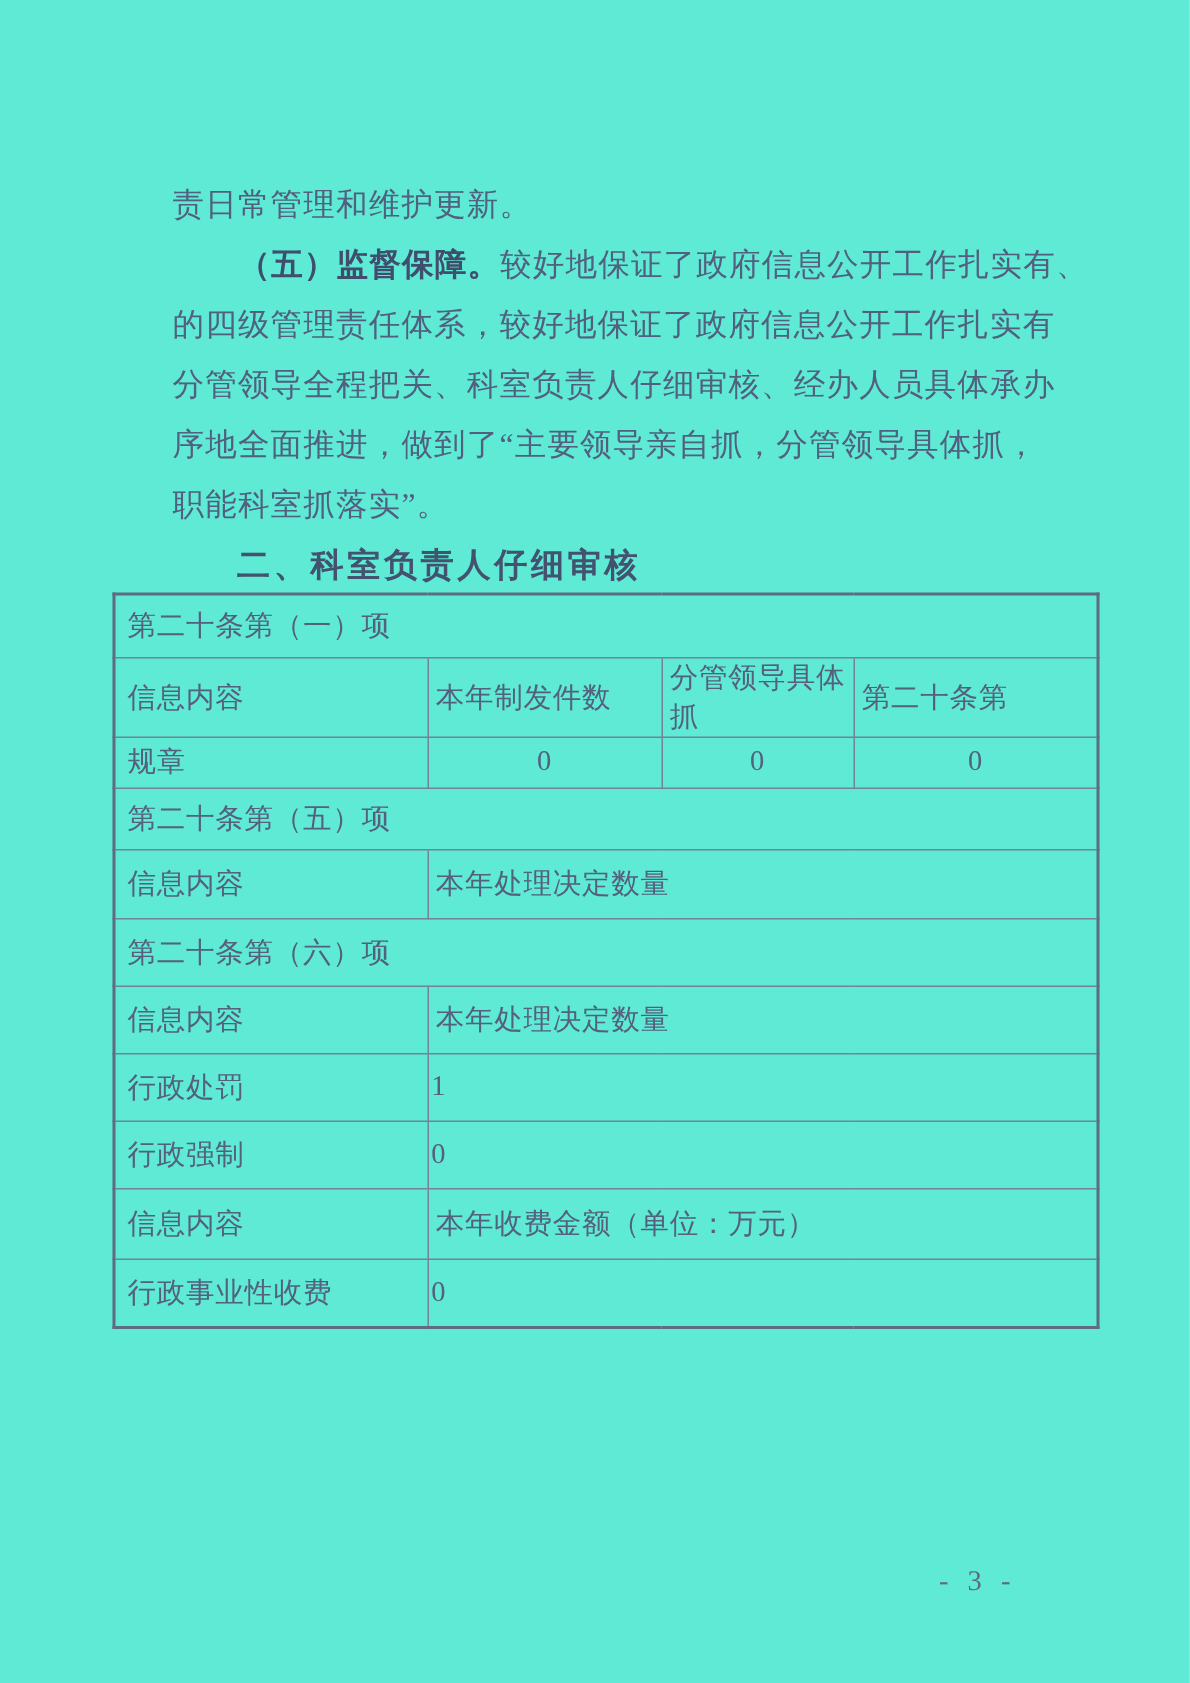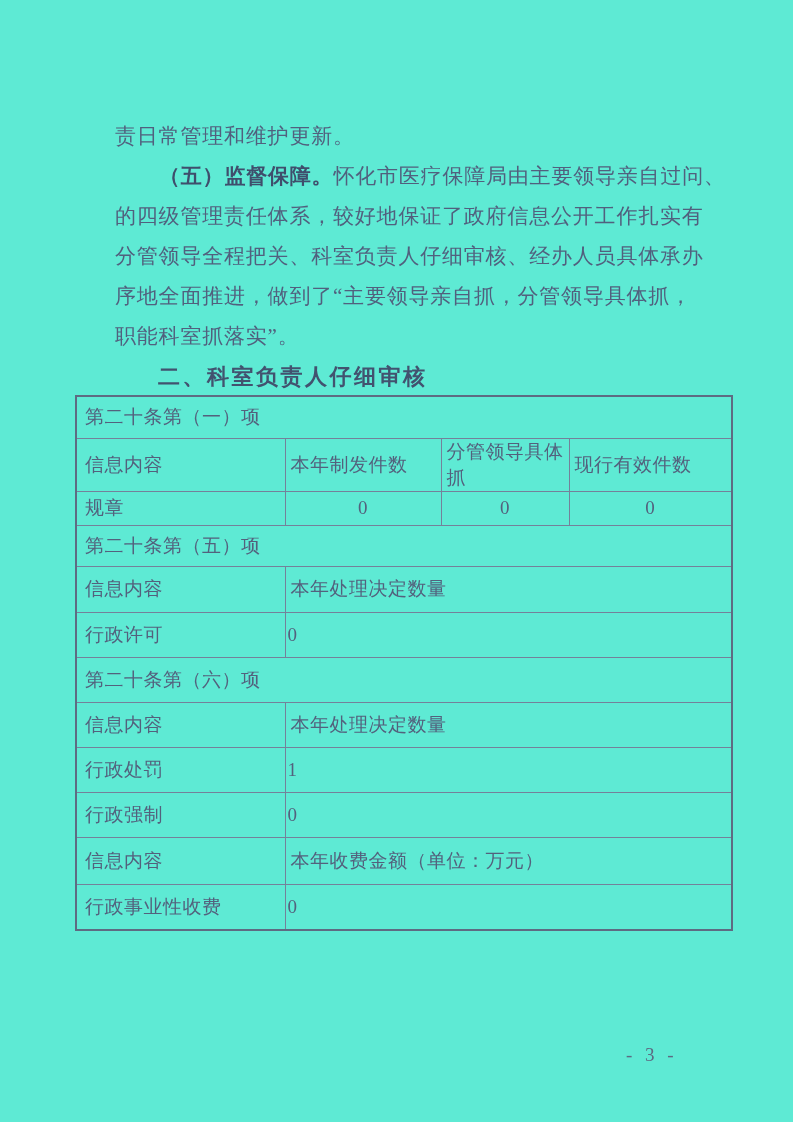--- a/index.html
+++ b/index.html
@@ -81,21 +81,21 @@
   }
 </style>
 </head>
 <body>
 
 <div class="page">
 
   <div class="textcol">
     <div class="tline">责日常管理和维护更新。</div>
     <div class="tline indent2">
-      <span class="lead-bold">（五）监督保障。</span><span>怀化市医疗保障局由主要领导亲自过问、</span>
+      <span class="lead-bold">（五）监督保障。</span><span>较好地保证了政府信息公开工作扎实有、</span>
     </div>
     <div class="tline">的四级管理责任体系，较好地保证了政府信息公开工作扎实有</div>
     <div class="tline">分管领导全程把关、科室负责人仔细审核、经办人员具体承办</div>
     <div class="tline">序地全面推进，做到了“主要领导亲自抓，分管领导具体抓，</div>
     <div class="tline">职能科室抓落实”。</div>
   </div>
 
   <div class="heading2">二、科室负责人仔细审核</div>
 
   <table class="doc-table">
@@ -107,39 +107,35 @@
     </colgroup>
     <tbody>
 
       <tr style="height:42px">
         <td colspan="4">第二十条第（一）项</td>
       </tr>
       <tr style="height:36px">
         <td>信息内容</td>
         <td class="hdrval">本年制发件数</td>
         <td class="hdrval">分管领导具体抓</td>
-        <td class="hdrval">现行有效件数</td>
+        <td class="hdrval">第二十条第</td>
       </tr>
       <tr style="height:34px">
         <td>规章</td>
         <td class="num">0</td>
         <td class="num">0</td>
         <td class="num">0</td>
       </tr>
 
       <tr style="height:41px">
         <td colspan="4">第二十条第（五）项</td>
       </tr>
       <tr style="height:46px">
         <td>信息内容</td>
         <td colspan="3" class="hdrval">本年处理决定数量</td>
-      </tr>
-      <tr style="height:45px">
-        <td>行政许可</td>
-        <td colspan="3" class="val">0</td>
       </tr>
 
       <tr style="height:45px">
         <td colspan="4">第二十条第（六）项</td>
       </tr>
       <tr style="height:45px">
         <td>信息内容</td>
         <td colspan="3" class="hdrval">本年处理决定数量</td>
       </tr>
       <tr style="height:45px">

